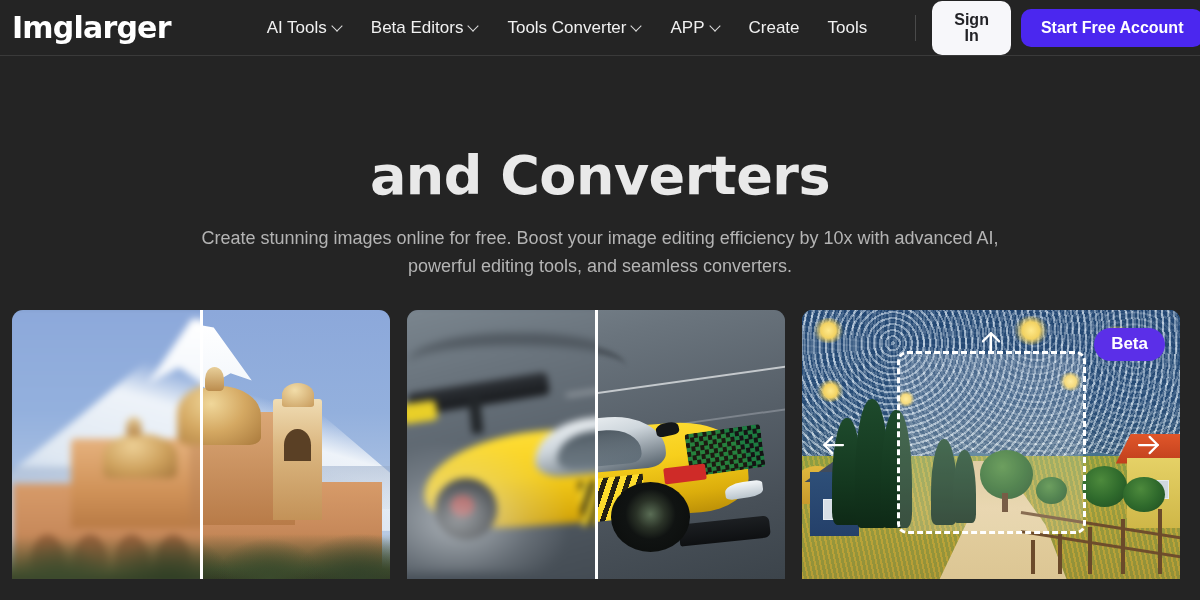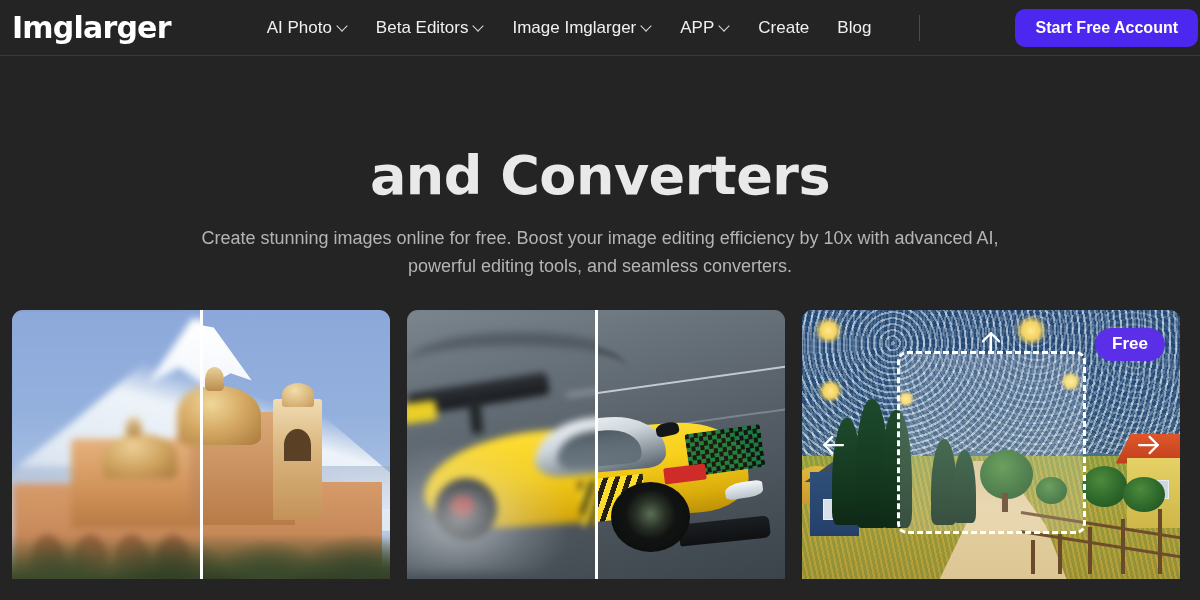--- a/index.html
+++ b/index.html
@@ -19,21 +19,21 @@
   }
 
   
   .header {
     height: 56px;
     width: 1200px;
     background: #242424;
     border-bottom: 1px solid #3a3a3a;
     display: flex;
     align-items: center;
-    padding: 0 2px 0 12px;
+    padding: 0 14px 0 12px;
     position: relative;
   }
 
   .logo {
     font-size: 30px;
     font-weight: 800;
     letter-spacing: -0.8px;
     color: #ffffff;
     line-height: 1;
     font-family: "DejaVu Sans", sans-serif;
@@ -645,51 +645,52 @@
 </head>
 <body>
 
 <div class="header">
 
   <div class="logo">Imglarger</div>
 
   <nav class="nav">
 
     <div class="nav-item">
-      <span>AI Photo</span>
+      <span>AI Tools</span>
       <span class="chev"></span>
     </div>
 
     <div class="nav-item">
       <span>Beta Editors</span>
       <span class="chev"></span>
     </div>
 
     <div class="nav-item">
-      <span>Image Imglarger</span>
+      <span>Tools Converter</span>
       <span class="chev"></span>
     </div>
 
     <div class="nav-item">
       <span>APP</span>
       <span class="chev"></span>
     </div>
 
     <div class="nav-item">
       <span>Create</span>
     </div>
 
     <div class="nav-item">
-      <span>Blog</span>
+      <span>Tools</span>
     </div>
 
     <div class="nav-divider"></div>
   </nav>
 
   <div class="header-right">
+    <button class="btn-signin">Sign In</button>
     <button class="btn-start">Start Free Account</button>
   </div>
 </div>
 
 <section class="hero">
   <h1 class="hero-title">
     <br>
     <span>and Converters</span>
   </h1>
   <p class="hero-sub">
@@ -857,17 +858,17 @@
           </svg>
       </span>
 
       <span class="arrow ar-left">
         <svg width="30" height="30" viewBox="0 0 24 24" fill="none" stroke="currentColor" stroke-width="1.8" stroke-linecap="round" stroke-linejoin="round">
             <line x1="20" y1="12" x2="5" y2="12"></line>
             <polyline points="11.5,5.5 5,12 11.5,18.5"></polyline>
           </svg>
       </span>
 
-      <span class="beta-badge">Free</span>
+      <span class="beta-badge">Beta</span>
     </div>
   </div>
 
 </section>
 
 </body></html>

